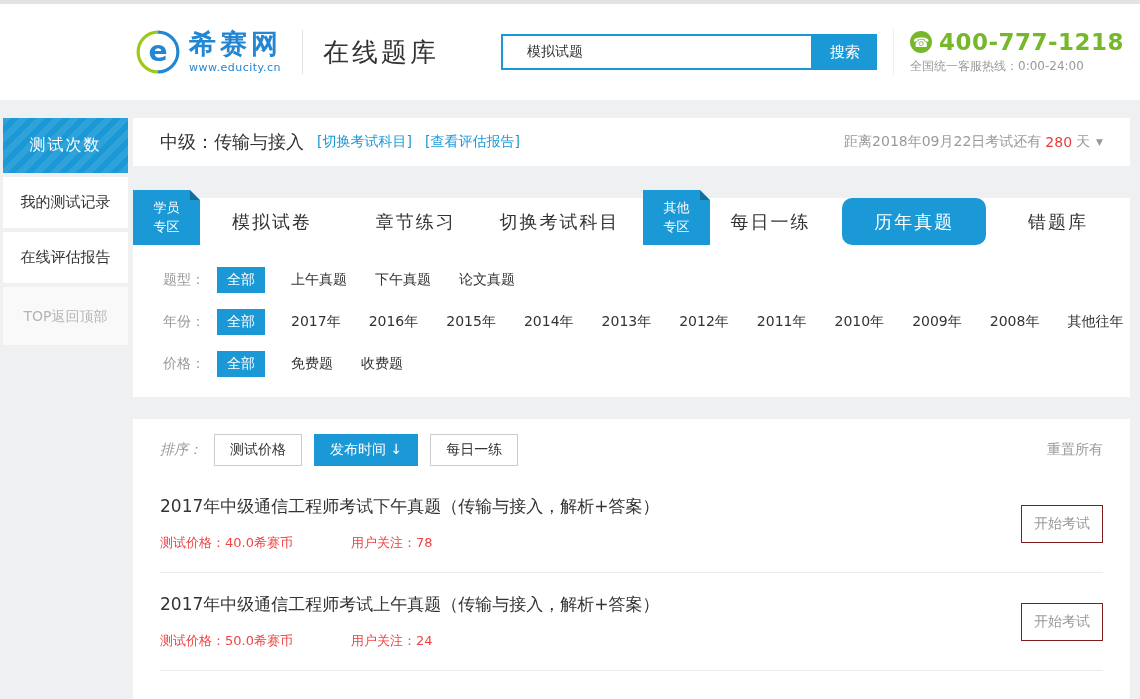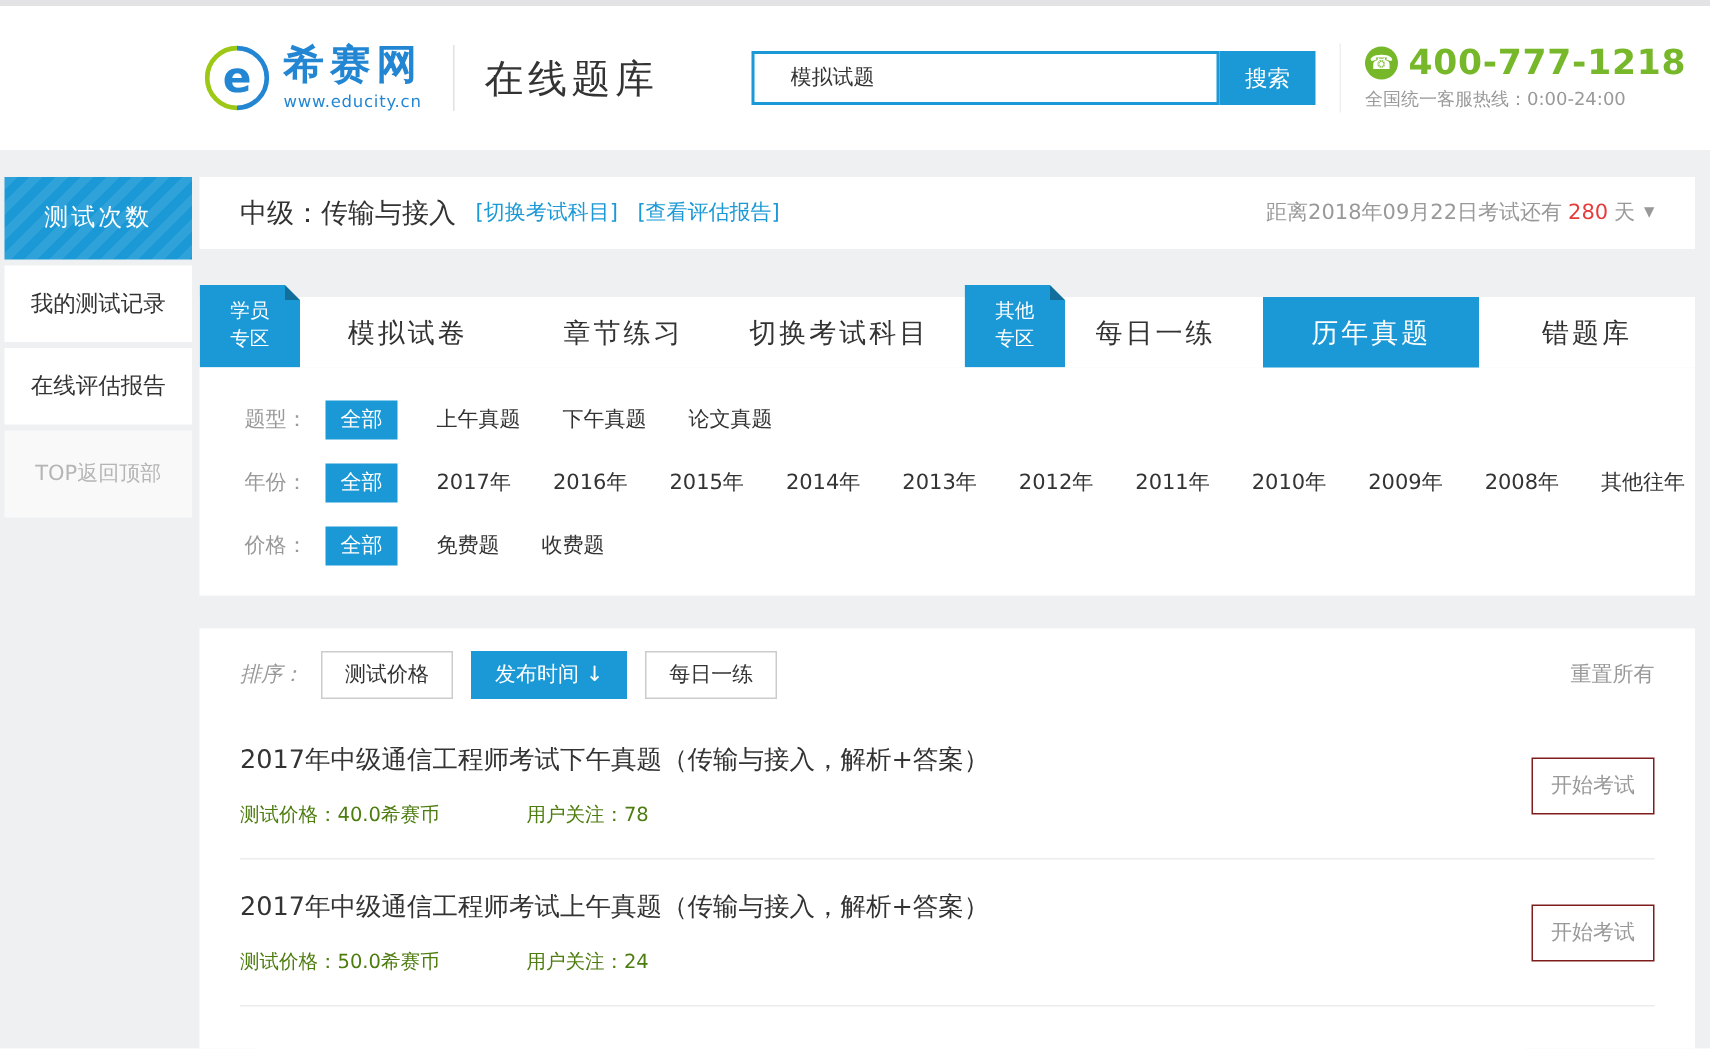--- a/index.html
+++ b/index.html
@@ -53,21 +53,21 @@
   .subject-link { font-size:14px; color:#1a99d6; margin-left:13px; cursor:pointer; }
   .countdown { margin-left:auto; font-size:14px; color:#999; display:flex; align-items:center; gap:4px; }
   .countdown .days { color:#e73c3c; }
   .caret { color:#999; font-size:9px; margin-left:2px; cursor:pointer; }
 
   .tabs-row { position:relative; height:55px; margin-top:24px; }
   .tab-bar { position:absolute; left:0; right:0; bottom:0; height:47px; background:#fff; display:flex; }
   .tab-spacer { width:67px; flex-shrink:0; }
   .tab { flex:1; display:flex; align-items:center; justify-content:center; font-size:18px;
     color:#333; letter-spacing:2px; cursor:pointer; }
-  .tab.active { background:#1a99d6; color:#fff; }
+  .tab.active { background:#1a99d6; color:#fff;border-radius:10px; }
   .tag { position:absolute; bottom:0; width:67px; height:55px; background:#1a99d6; color:#fff;
     font-size:13px; display:flex; flex-direction:column; align-items:center; justify-content:center;
     line-height:1.45; cursor:pointer;
     clip-path:polygon(0 0, calc(100% - 10px) 0, 100% 10px, 100% 100%, 0 100%); }
   .tag::before { content:""; position:absolute; top:0; right:0; width:0; height:0;
     border-bottom:10px solid rgba(0,0,0,0.28); border-right:10px solid transparent; }
   .tag-member { left:0; }
   .tag-other { left:510px; }
 
   .filter-panel { background:#fff; padding:14px 0 12px; }
@@ -82,21 +82,21 @@
   .sort-label { color:#999; font-size:14px; margin-right:12px;font-style:italic; }
   .sort-btn { border:1px solid #ccc; background:#fff; color:#333; font-size:14px;
     padding:6px 15px; margin-right:12px; cursor:pointer; font-family:inherit; }
   .sort-btn.active { background:#1a99d6; border-color:#1a99d6; color:#fff; }
   .reset { margin-left:auto; color:#999; font-size:14px; cursor:pointer; }
 
   .exam-item { display:flex; align-items:center; padding:20px 0; }
   .exam-item + .exam-item { border-top:1px solid #ececec; }
   .exam-info { flex:1; min-width:0; }
   .exam-title { font-size:17px; color:#333; margin-bottom:16px; cursor:pointer; }
-  .exam-meta { font-size:13px; color:#4d7c0f; display:flex; }
+  .exam-meta { font-size:13px; color:#ef4444; display:flex; }
   .exam-price { margin-right:58px; }
   .start-btn { width:82px; height:38px; background:#fff; border:1px solid #7f1d1d; color:#999;
     font-size:14px; cursor:pointer; flex-shrink:0; font-family:inherit; }
 </style>
 </head>
 <body>
 
 <div class="top-strip"></div>
 
 <div class="header">

